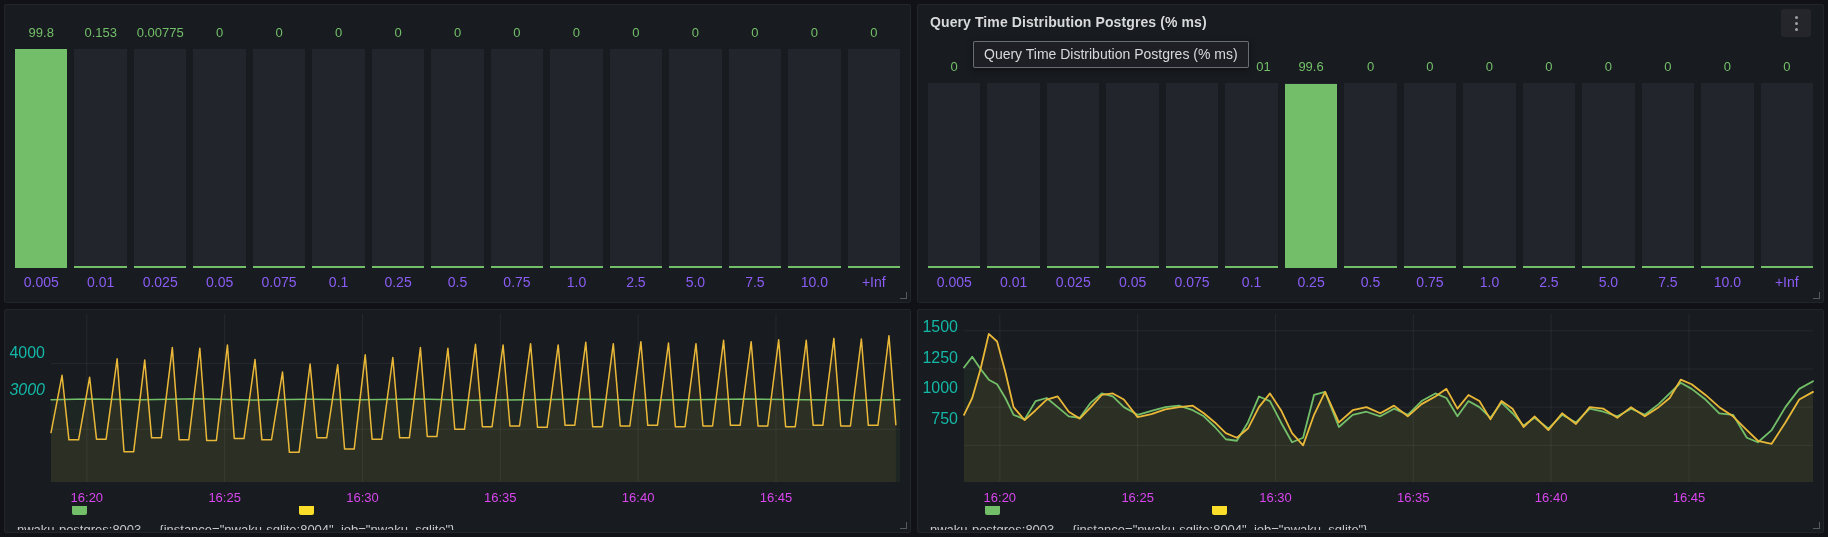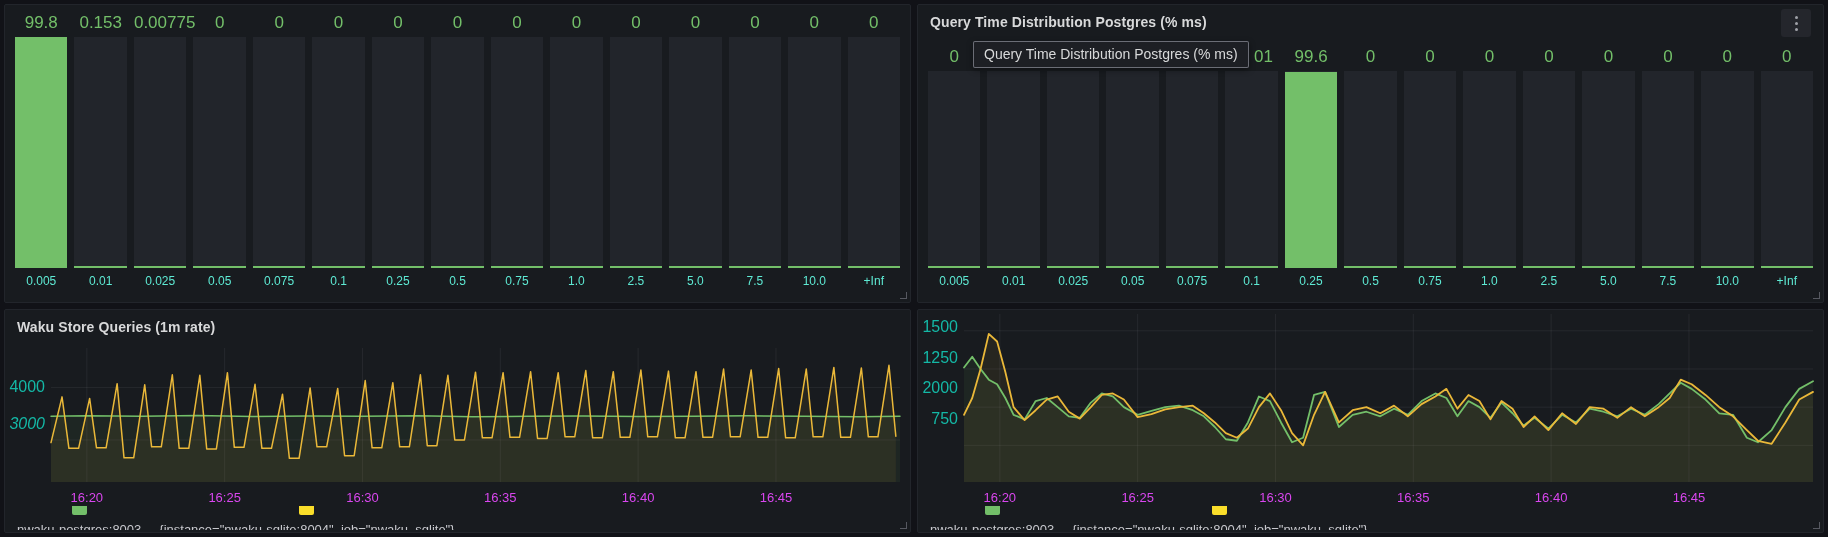--- a/index.html
+++ b/index.html
@@ -17,26 +17,26 @@
   .kebab-btn { position:absolute; right:12px; top:4px; width:30px; height:28px;
     background:#24262c; border-radius:3px; display:flex; align-items:center;
     justify-content:center; cursor:pointer; }
   .kebab-dots { display:flex; flex-direction:column; gap:3px; }
   .kebab-dots span { width:3px; height:3px; background:#9fa1a8; border-radius:50%; display:block; }
   .resize-corner { position:absolute; right:3px; bottom:3px; width:7px; height:7px;
     border-right:1px solid #565860; border-bottom:1px solid #565860; }
   
   .hist { flex:1; display:flex; gap:7px; padding:8px 10px 10px 10px; min-height:0; }
   .hist-col { flex:1; display:flex; flex-direction:column; min-width:0; }
-  .hist-val { height:20px; flex:0 0 20px; text-align:center; font-size:17px;
-    color:#73bf69; white-space:nowrap; }
+  .hist-val { height:20px; flex:0 0 20px; text-align:center; font-size:13px;
+    color:#73bf69; white-space:nowrap;margin-top:12px; }
   .hist-track { flex:1; position:relative; background:#22252b; margin-top:4px; }
   .hist-fill { position:absolute; left:0; right:0; bottom:0; background:#73bf69; }
-  .hist-cat { height:24px; flex:0 0 24px; text-align:center; font-size:12px;
-    color:#5eead4; padding-top:6px; white-space:nowrap; }
+  .hist-cat { height:24px; flex:0 0 24px; text-align:center; font-size:14px;
+    color:#8b5cf6; padding-top:6px; white-space:nowrap; }
   .tooltip { position:absolute; z-index:10; left:55px; top:36px; height:27px;
     background:#1d1f24; border:1px solid rgba(204,204,220,0.45); border-radius:2px;
     color:#d8d9da; font-size:14px; line-height:25px; padding:0 10px;
     box-shadow:0 2px 6px rgba(0,0,0,.4); white-space:nowrap; }
   
   .ts-body { flex:1; position:relative; min-height:0; }
   .plot { position:absolute; left:46px; right:10px; top:4px; bottom:50px; }
   .plot svg { width:100%; height:100%; display:block; overflow:visible; }
   .y-label { position:absolute; right:calc(100% - 40px); transform:translateY(-50%);
     font-size:16px; color:#14b8a6; }
@@ -281,23 +281,20 @@
             <div class="hist-fill" style="height: 2px;"></div>
           </div>
           <div class="hist-cat">+Inf</div>
         </div>
       </div>
     <div class="tooltip">Query Time Distribution Postgres (% ms)</div>
     <div class="resize-corner"></div>
   </section>
 
   <section class="panel">
-    <header class="panel-header">
-      <h2 class="panel-title">Waku Store Queries (1m rate)</h2>
-    </header>
     <div class="ts-body">
       <div class="plot">
           <svg viewBox="0 0 1000 1000" preserveAspectRatio="none">
             <line x1="0" y1="686.2745098039215" x2="1000" y2="686.2745098039215" stroke="rgba(204,204,220,0.08)" stroke-width="1" vector-effect="non-scaling-stroke"></line>
             <line x1="0" y1="294.11764705882354" x2="1000" y2="294.11764705882354" stroke="rgba(204,204,220,0.08)" stroke-width="1" vector-effect="non-scaling-stroke"></line>
             <line x1="42.20779220779223" y1="0" x2="42.20779220779223" y2="1000" stroke="rgba(204,204,220,0.08)" stroke-width="1" vector-effect="non-scaling-stroke"></line>
             <line x1="204.54545454545456" y1="0" x2="204.54545454545456" y2="1000" stroke="rgba(204,204,220,0.08)" stroke-width="1" vector-effect="non-scaling-stroke"></line>
             <line x1="366.88311688311694" y1="0" x2="366.88311688311694" y2="1000" stroke="rgba(204,204,220,0.08)" stroke-width="1" vector-effect="non-scaling-stroke"></line>
             <line x1="529.2207792207793" y1="0" x2="529.2207792207793" y2="1000" stroke="rgba(204,204,220,0.08)" stroke-width="1" vector-effect="non-scaling-stroke"></line>
             <line x1="691.5584415584416" y1="0" x2="691.5584415584416" y2="1000" stroke="rgba(204,204,220,0.08)" stroke-width="1" vector-effect="non-scaling-stroke"></line>
@@ -364,20 +361,20 @@
           <div class="legend-item">
             <span class="legend-dash" style="background: rgb(115, 191, 105);"></span>
             <span class="legend-label">nwaku-postgres:8003</span>
           </div>
           <div class="legend-item">
             <span class="legend-dash" style="background: rgb(250, 222, 42);"></span>
             <span class="legend-label">{instance="nwaku-sqlite:8004", job="nwaku_sqlite"}</span>
           </div>
         </div>
     <div class="y-label" style="position: absolute; top: 108.764px;">750</div>
-        <div class="y-label" style="position: absolute; top: 78.3091px;">2000</div>
+        <div class="y-label" style="position: absolute; top: 78.3091px;">1000</div>
         <div class="y-label" style="position: absolute; top: 47.8545px;">1250</div>
         <div class="y-label" style="position: absolute; top: 17.4px;">1500</div>
       </div>
     <div class="resize-corner"></div>
   </section>
 
 </div>
 
 </body></html>

